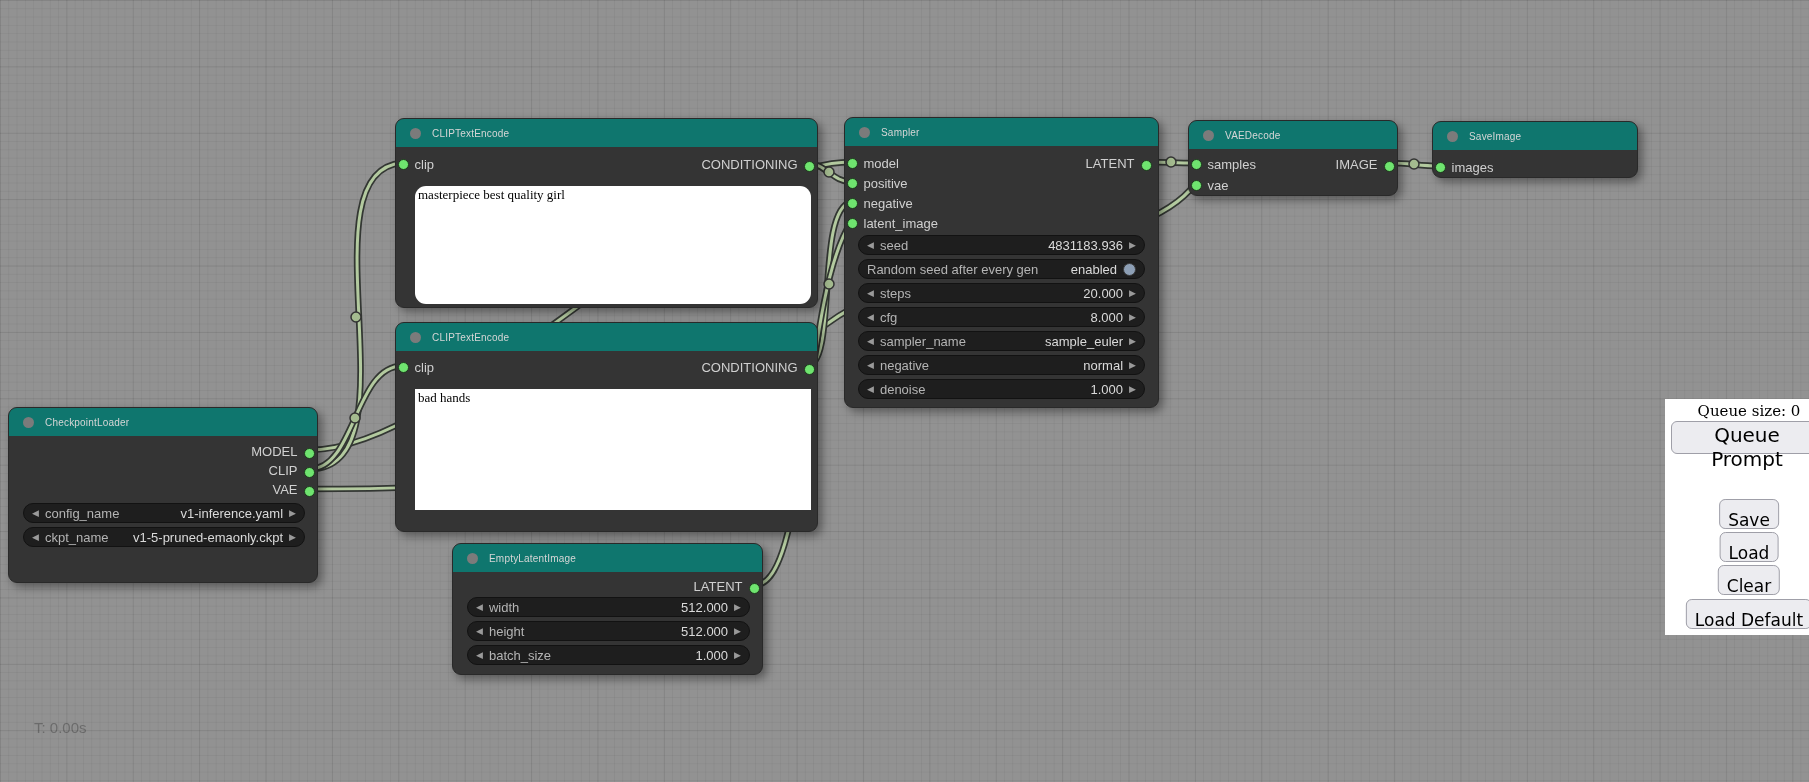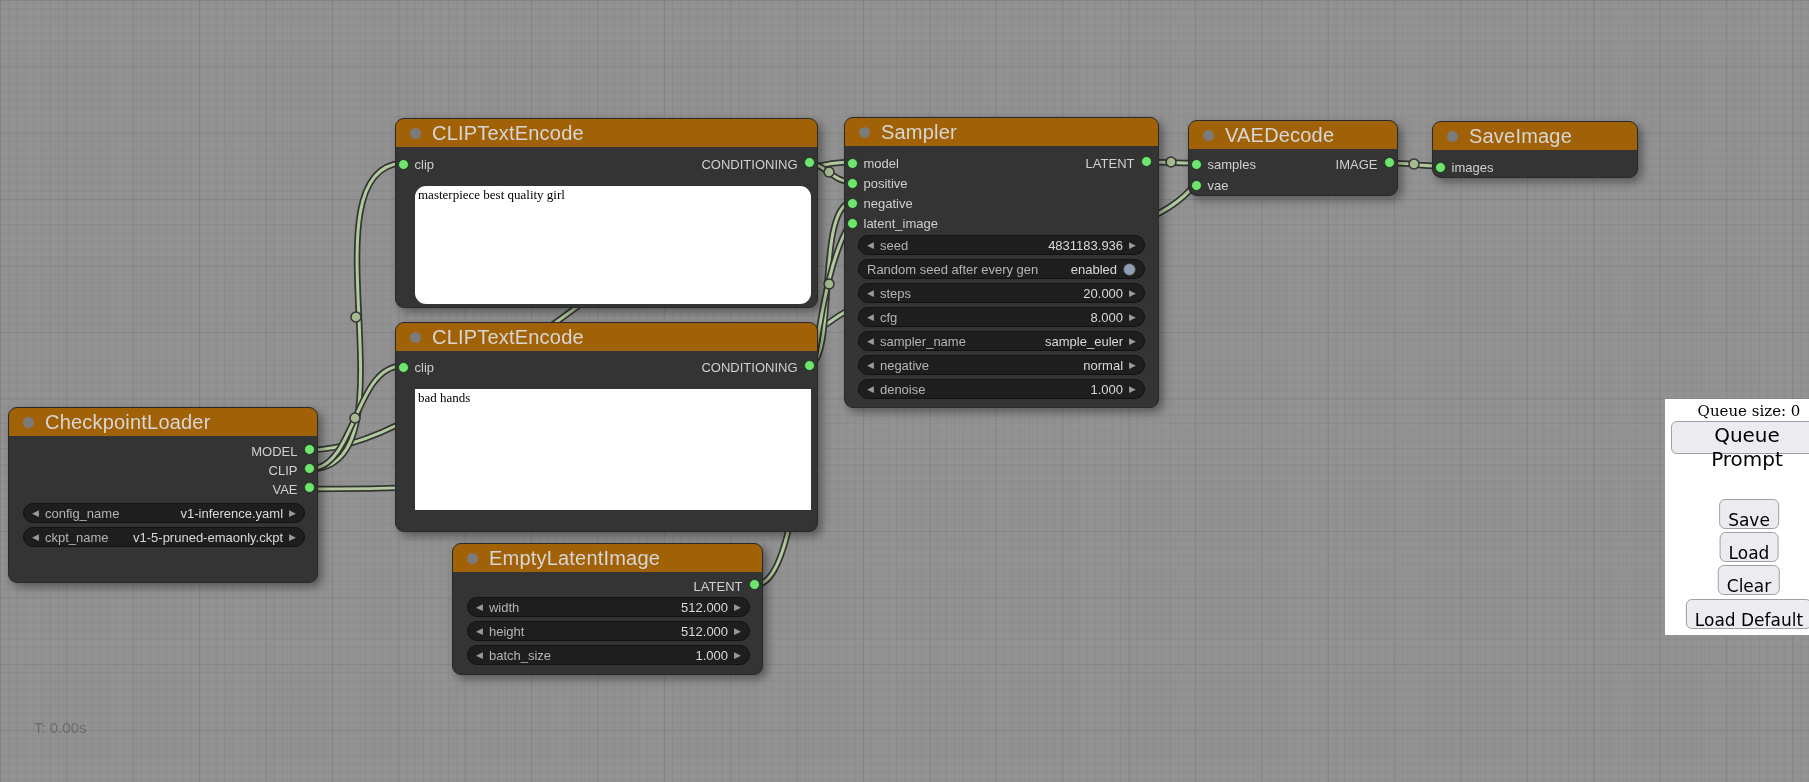--- a/index.html
+++ b/index.html
@@ -14,26 +14,26 @@
       linear-gradient(90deg, rgba(0,0,0,0.045) 1px, transparent 1px);
     background-size:66.4px 66.4px,66.4px 66.4px,8.3px 8.3px,8.3px 8.3px;
   }
   #wires{position:absolute;left:0;top:0;z-index:1}
   .wire{fill:none;stroke:#333733;stroke-width:6.5px}
   .wire-core{fill:none;stroke:#b3ca9f;stroke-width:3px}
   .ldot{fill:#a4bb8f;stroke:#333;stroke-width:1.5px}
 
   .node{position:absolute;background:#343434;border:1px solid #292929;border-radius:9px;
         box-shadow:4px 4px 10px rgba(0,0,0,.4);z-index:2;box-sizing:border-box}
-  .ntitle{height:28px;background:#a16207;border-radius:8px 8px 0 0;display:flex;align-items:center;
-          color:#d6d6d6;font-size:20px;letter-spacing:.2px}
+  .ntitle{height:28px;background:#0f766e;border-radius:8px 8px 0 0;display:flex;align-items:center;
+          color:#d6d6d6;font-size:10px;letter-spacing:.2px}
   .tdot{width:11px;height:11px;border-radius:50%;background:#7b7b7b;margin:0 11px 0 14px;flex:none}
   .prow{position:absolute;left:0;right:0;height:19px;display:flex;align-items:center}
   .pin{display:flex;align-items:center;gap:6px;padding-left:1.5px}
-  .pout{display:flex;align-items:flex-start;gap:6px;padding-right:2.5px;margin-left:auto}
+  .pout{display:flex;align-items:flex-end;gap:6px;padding-right:2.5px;margin-left:auto}
   .pout.wide{padding-right:6.5px}
   .plabel{color:#d0d0d0;font-size:13px;white-space:nowrap}
   .pdot{width:11px;height:11px;border-radius:50%;background:#6fe46f;border:1px solid #1d3a1d;
         box-sizing:border-box;flex:none}
   .widget{position:absolute;height:20px;background:#1e1e1e;border:1px solid #121212;border-radius:10px;
           display:flex;align-items:center;padding:0 8px;gap:6px;box-sizing:border-box;font-size:13px}
   .warrow{color:#9a9a9a;font-size:9px;line-height:1;flex:none}
   .wlabel{color:#b4b4b4;white-space:nowrap}
   .wvalue{color:#dadada;margin-left:auto;white-space:nowrap}
   .toggle-dot{width:13px;height:13px;border-radius:50%;background:#8d9fb5;border:1px solid #3a3a3a;

